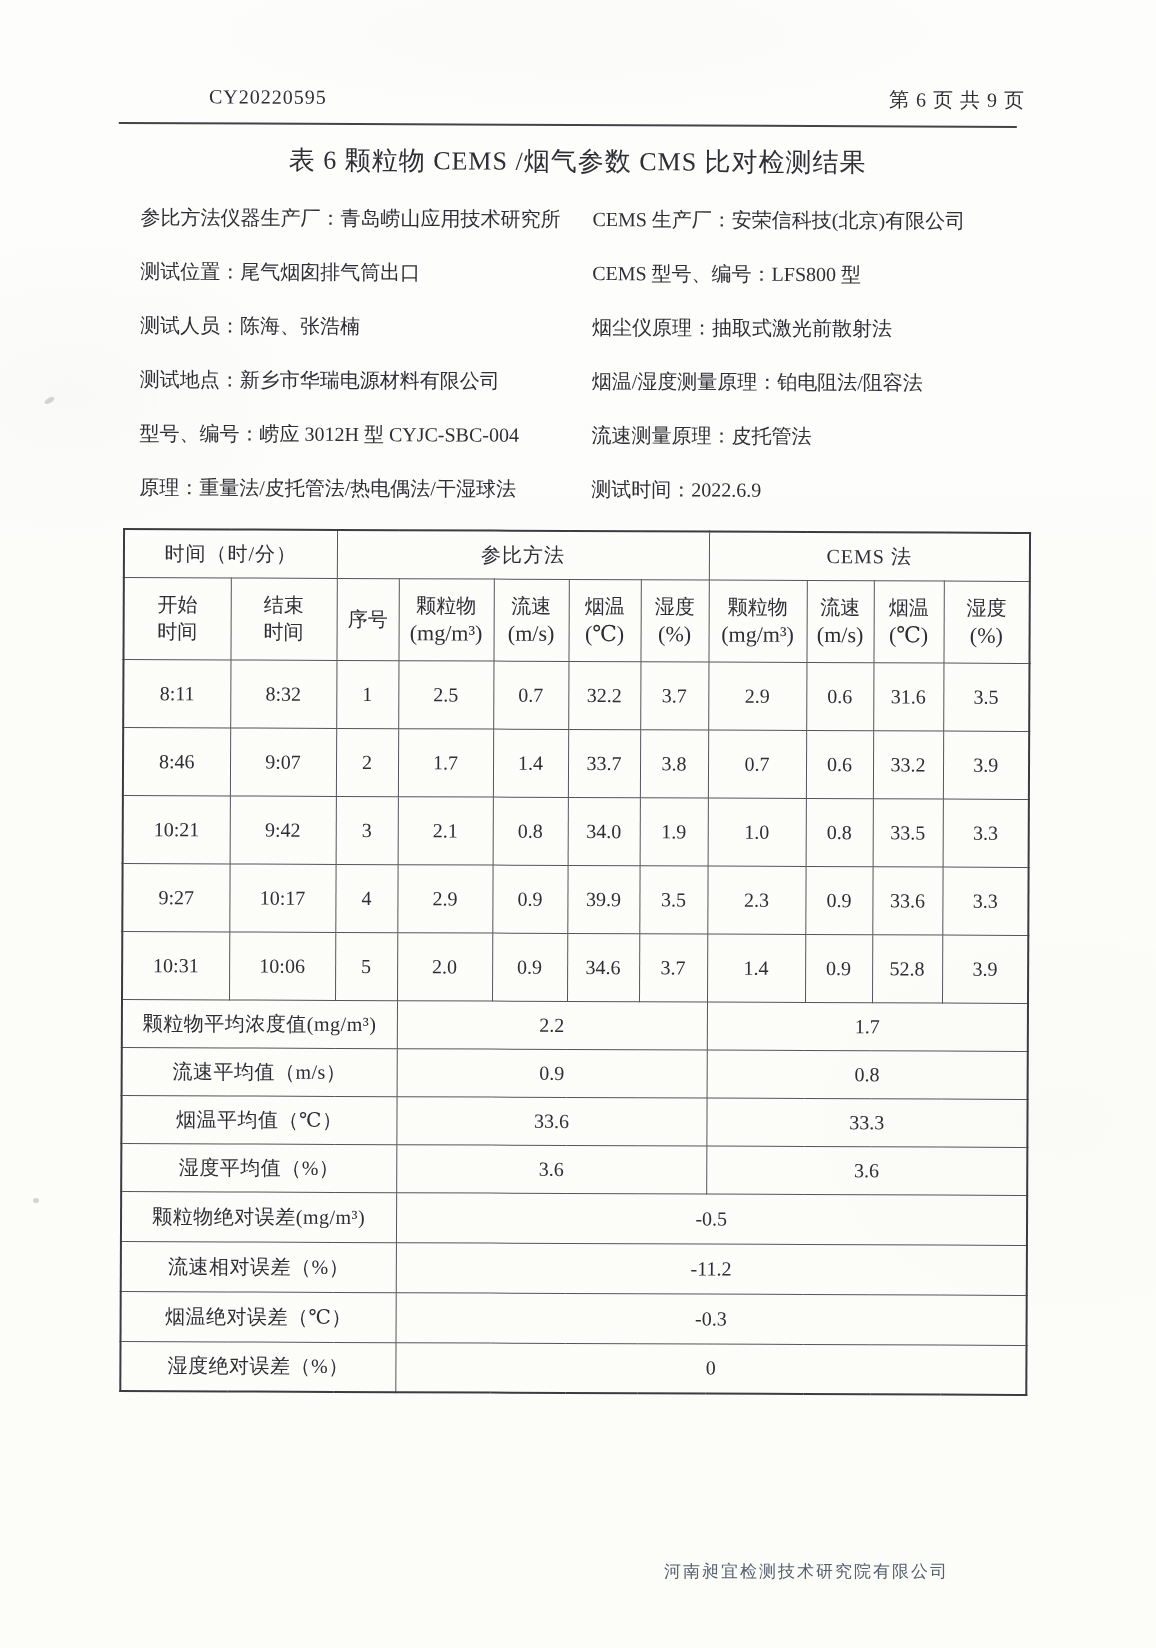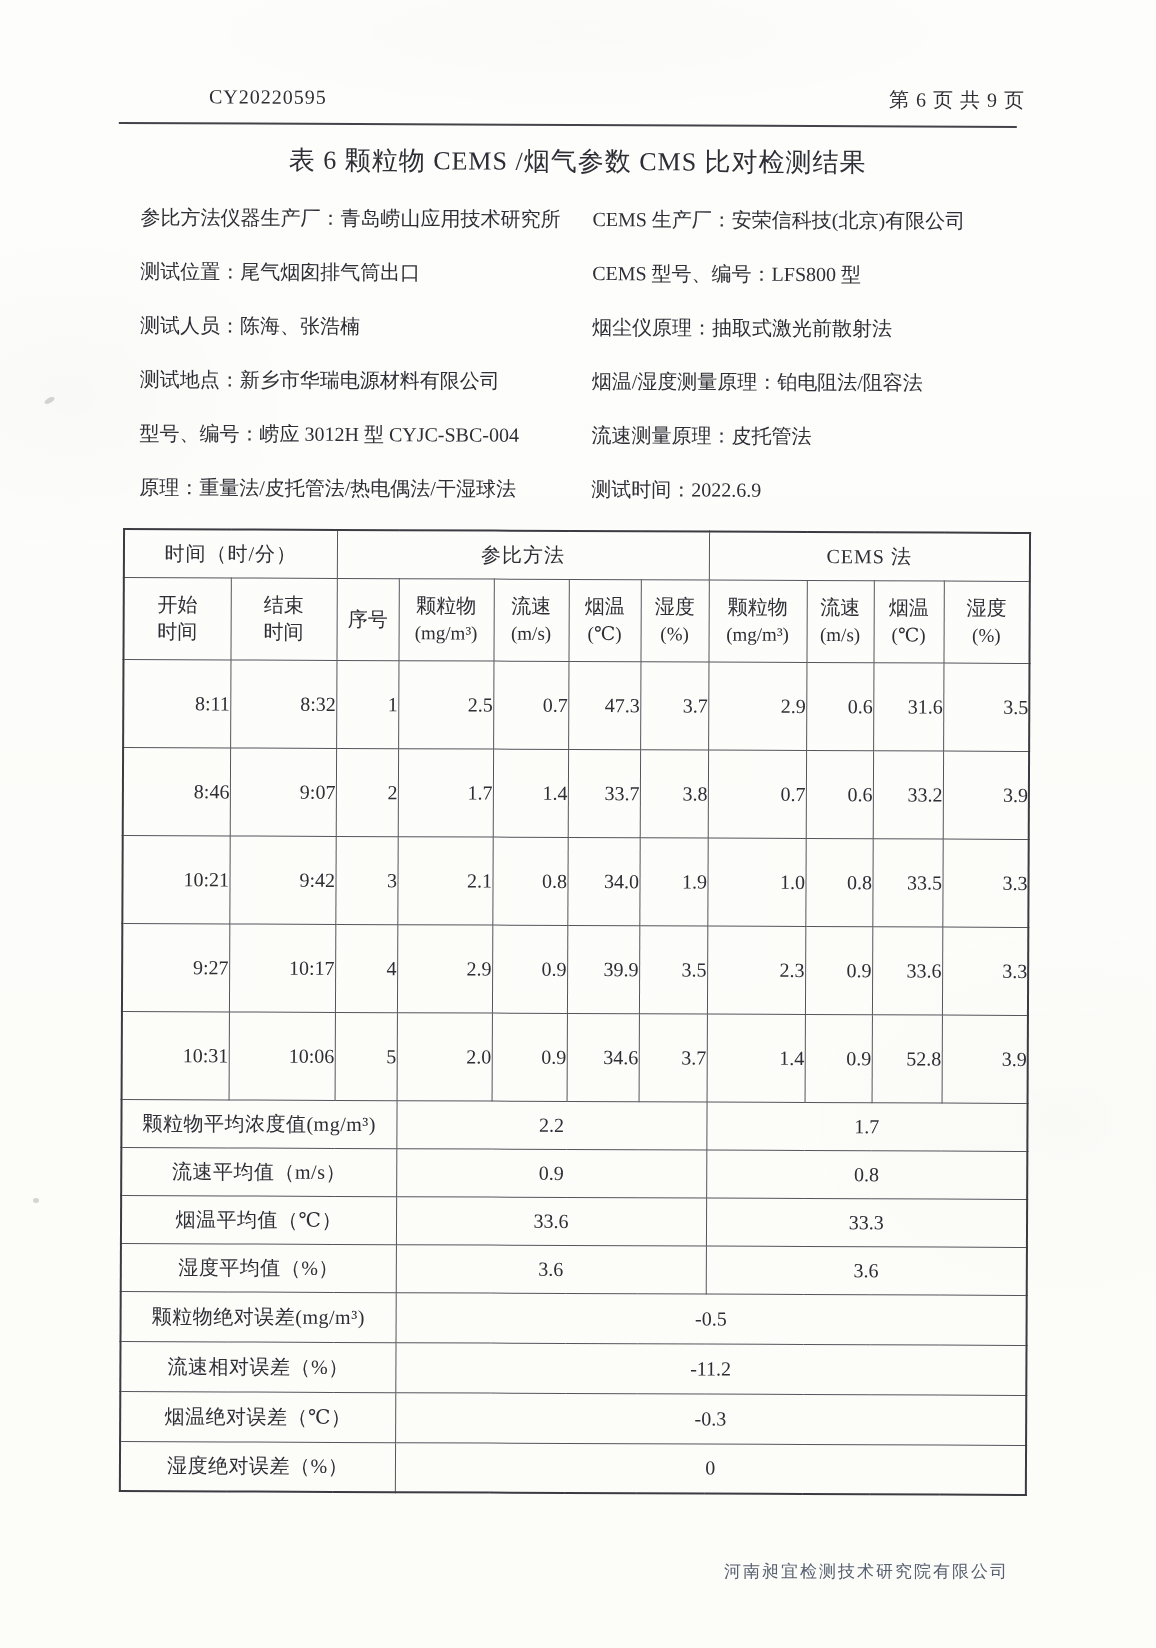--- a/index.html
+++ b/index.html
@@ -37,28 +37,28 @@
     border-collapse:collapse; table-layout:fixed; width:906px;
     margin-top:26px; border:2px solid #3b3b42;
   }
   .t th, .t td {
     border:1px solid #55555c; text-align:center; vertical-align:middle;
     font-weight:normal; font-size:20px; overflow:hidden;
   }
   .t thead .grp { height:48px; letter-spacing:1px; }
   .t thead .cols th { height:82px; }
   .cl { display:block; line-height:27px; }
-  .unit { font-size:19px;text-align:center; }
-  .t tbody tr.d td { height:88px;text-align:right; }
+  .unit { font-size:22px;text-align:center; }
+  .t tbody tr.d td { height:68px; }
   .t tbody tr.sum td { height:48px; }
   .t tbody tr.err td { height:50px; }
   .lbl { letter-spacing:0.5px; }
 
   .footer {
-    position:absolute; top:1560px; left:724px;
+    position:absolute; top:1560px; left:664px;
     font-size:17px; letter-spacing:2px; color:#566070;
   }
   .smudge-a {
     position:absolute; left:44px; top:398px; width:11px; height:5px;
     background:#c6c6c2; border-radius:50%; transform:rotate(-28deg); opacity:.75;
   }
   .smudge-b {
     position:absolute; left:33px; top:1198px; width:6px; height:5px;
     background:#bebebb; border-radius:50%; opacity:.65;
   }
@@ -170,21 +170,21 @@
           </th>
         </tr>
       </thead>
       <tbody>
         <tr class="d">
           <td>8:11</td>
           <td>8:32</td>
           <td>1</td>
           <td>2.5</td>
           <td>0.7</td>
-          <td>47.3</td>
+          <td>32.2</td>
           <td>3.7</td>
           <td>2.9</td>
           <td>0.6</td>
           <td>31.6</td>
           <td>3.5</td>
         </tr>
         <tr class="d">
           <td>8:46</td>
           <td>9:07</td>
           <td>2</td>

